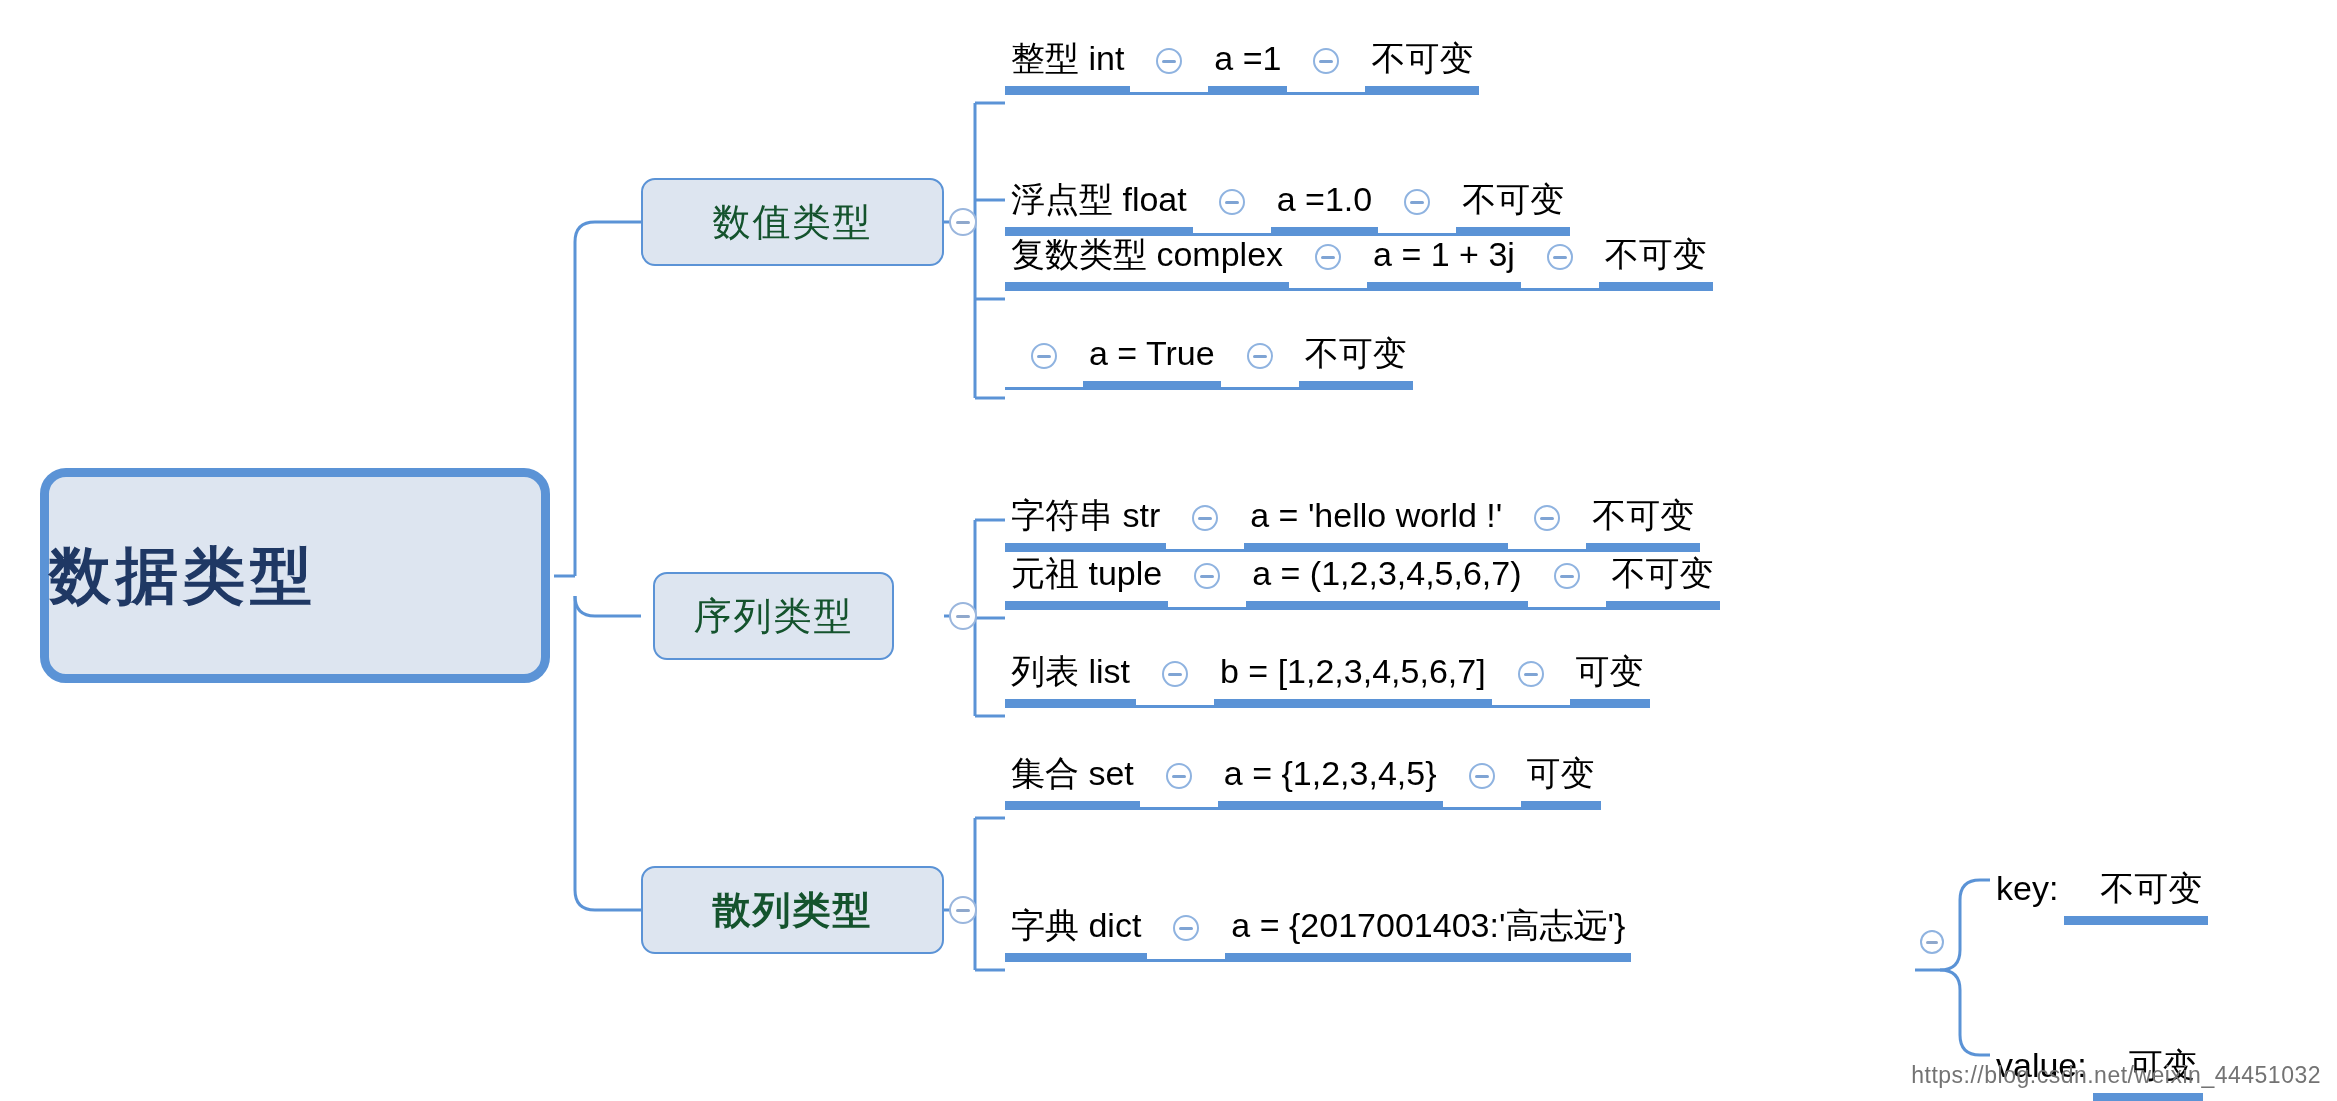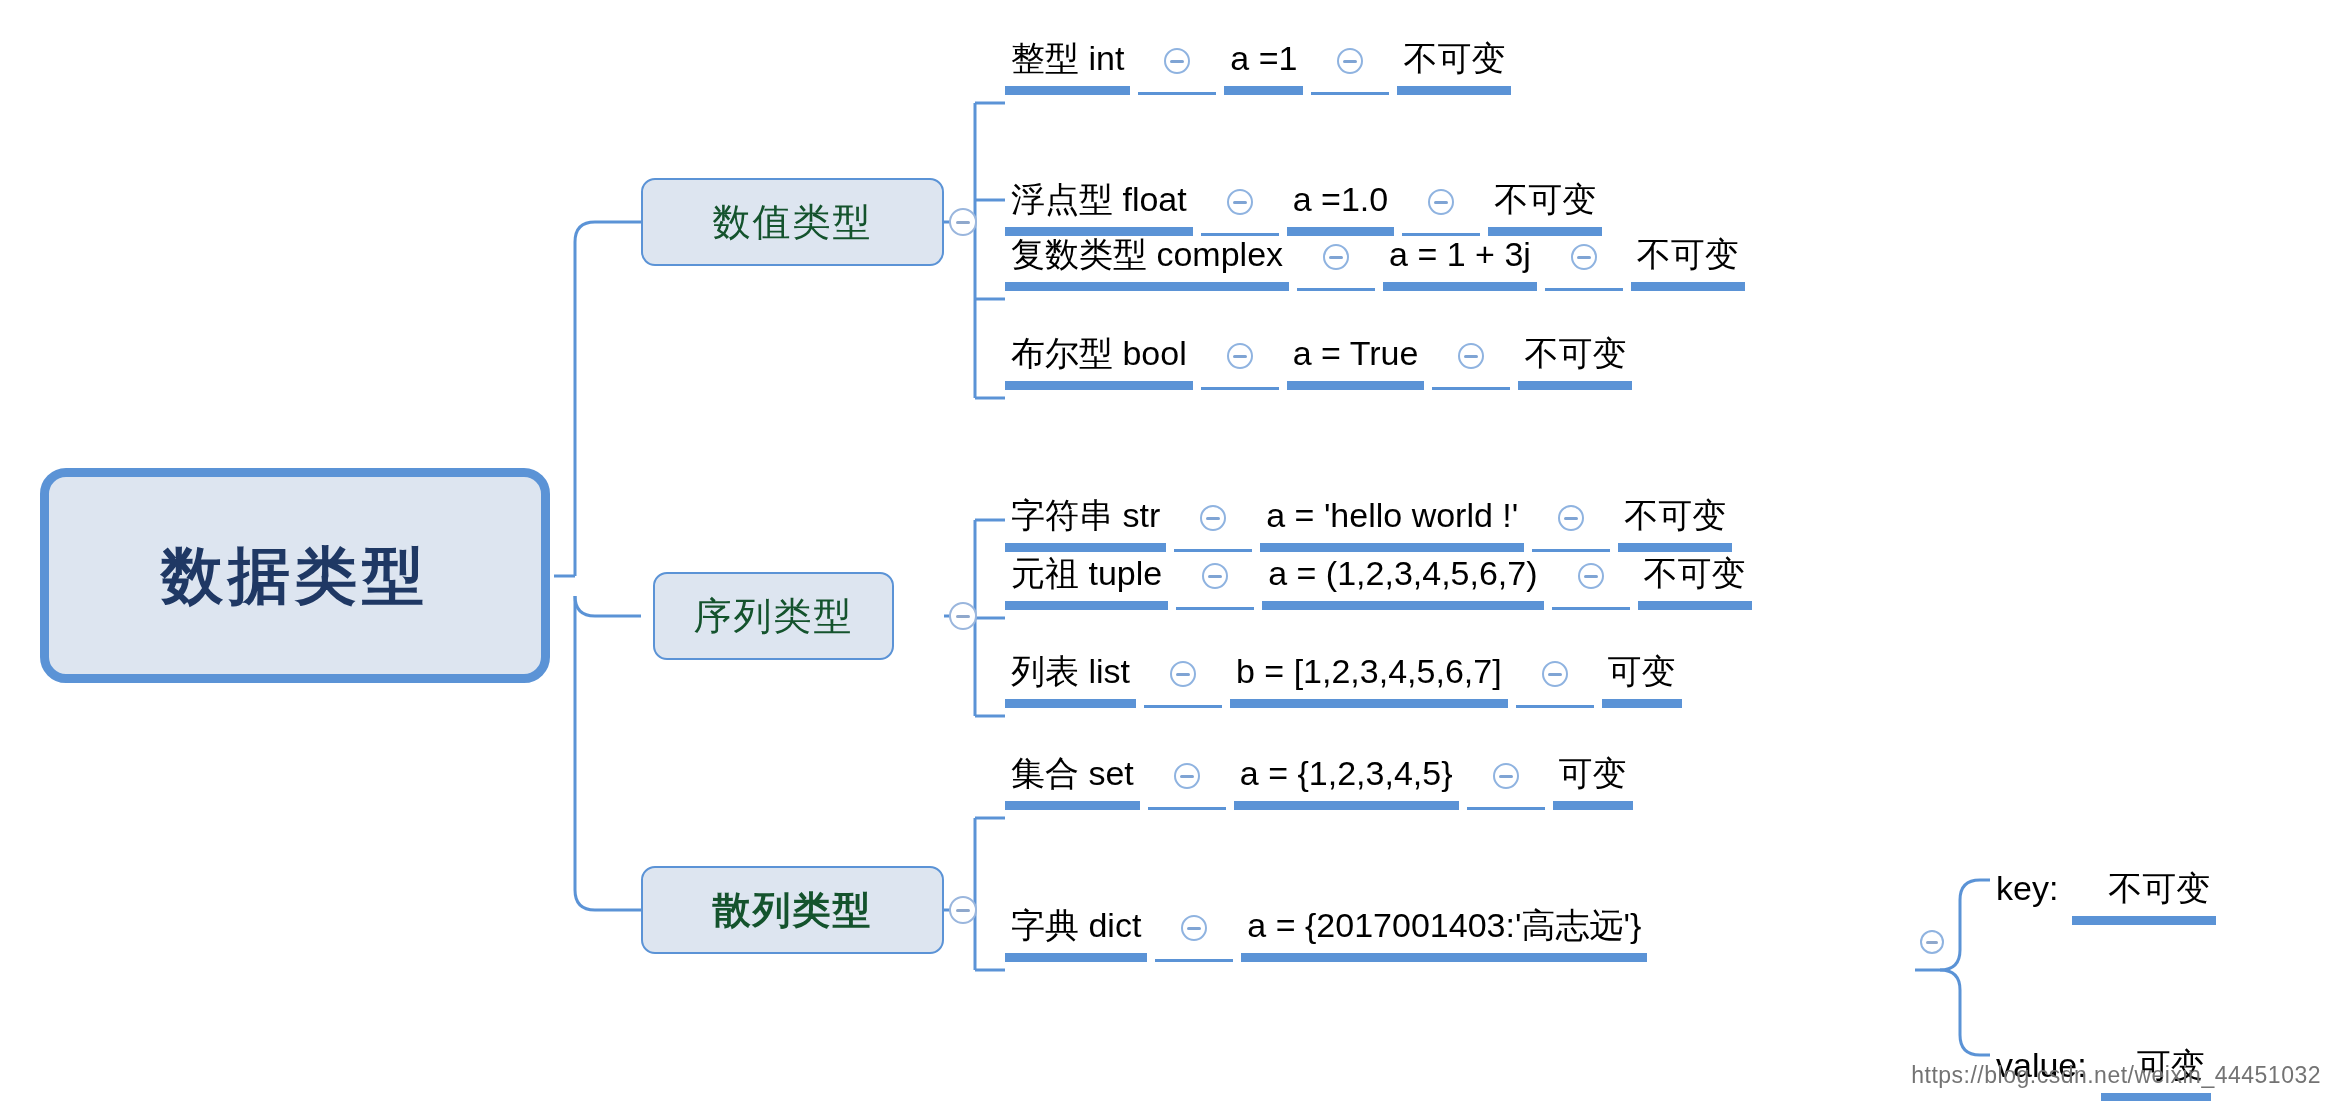--- a/index.html
+++ b/index.html
@@ -23,21 +23,20 @@
     left: 40px;
     top: 468px;
     width: 510px;
     height: 215px;
     border: 9px solid #5b93d6;
     border-radius: 26px;
     background: #dde5f0;
     box-sizing: border-box;
     display: flex;
     align-items: center;
-    justify-content: center;
   }
   .root-label {
     font-size: 62px;
     font-weight: bold;
     color: #1f3864;
     letter-spacing: 5px;
     white-space: nowrap;
   }
   
   .branch-node {
@@ -97,21 +96,20 @@
     top: 9px;
     width: 12px;
     height: 3px;
   }
   
   .leaf-row {
     position: absolute;
     display: flex;
     align-items: flex-end;
     white-space: nowrap;
-    gap: 8px;
   }
   .seg {
     display: inline-flex;
     flex-direction: column;
     align-items: stretch;
   }
   .seg-text {
     font-size: 34px;
     color: #000000;
     line-height: 44px;
@@ -308,24 +306,20 @@
         </span>
       <span class="gap-bar"></span>
     </span>
     <span class="seg">
       <span class="seg-text">不可变</span>
       <span class="seg-bar"></span>
     </span>
   </div>
 
   <div class="leaf-row" style="left:1005px; top:331px;">
-    <span class="seg">
-      <span class="seg-text">布尔型  bool</span>
-      <span class="seg-bar"></span>
-    </span>
     <span class="gap">
       <span class="gap-icon-holder">
           <span class="gap-circle"></span>
         </span>
       <span class="gap-bar"></span>
     </span>
     <span class="seg">
       <span class="seg-text">a = True</span>
       <span class="seg-bar"></span>
     </span>

